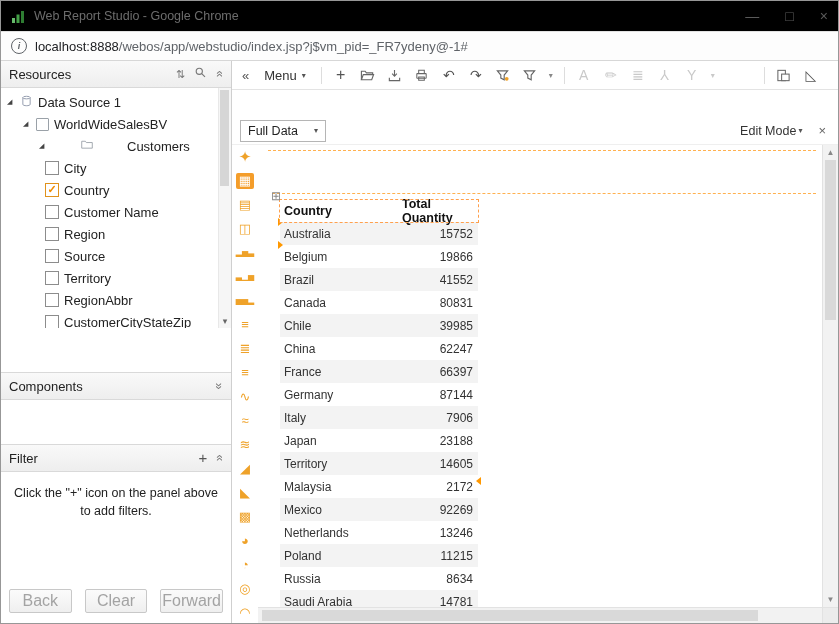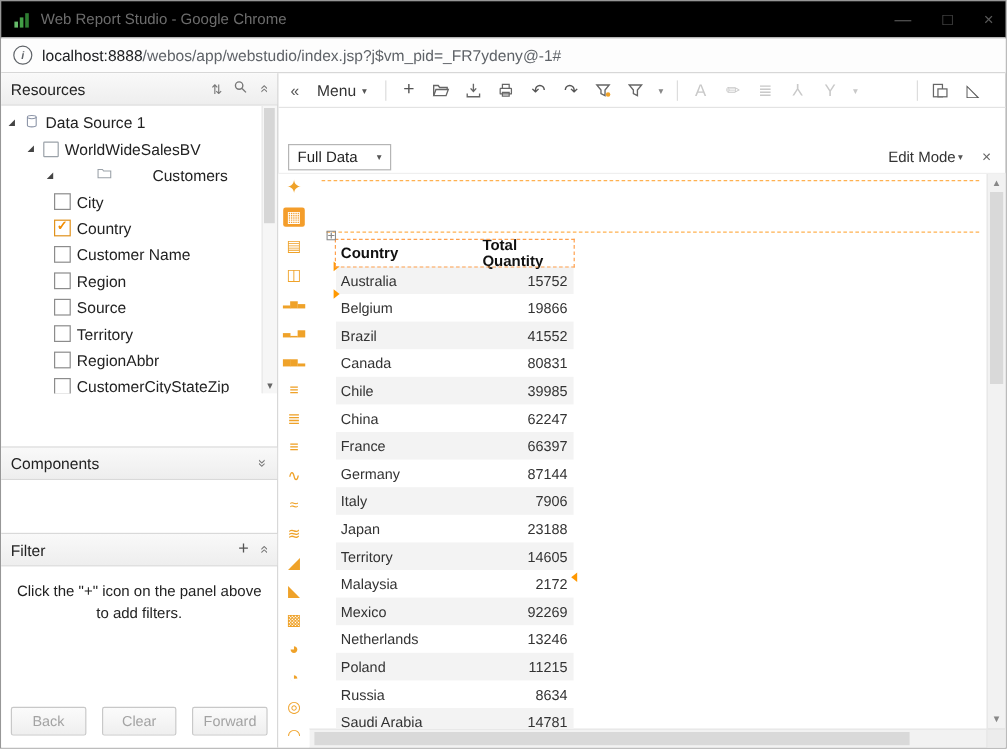--- a/index.html
+++ b/index.html
@@ -56,21 +56,21 @@
   .tree-sb{position:absolute;top:0;right:0;bottom:0;width:12px;background:#f6f6f6;
     border-left:1px solid #e8e8e8;}
   .tsb-thumb{position:absolute;top:2px;left:1px;width:9px;height:96px;background:#d6d6d6;}
   .tsb-down{position:absolute;bottom:0;left:0;width:100%;height:13px;text-align:center;
     font-size:9px;color:#666;line-height:13px;}
   
   .filter-body{flex:1;padding:12px 8px;font-size:12.5px;color:#222;text-align:center;
     line-height:1.45;}
   .nav-row{flex:0 0 auto;display:flex;gap:13px;padding:7px 8px 10px 8px;}
   .nav-btn{width:62px;height:22px;background:linear-gradient(#fbfbfb,#efefef);
-    border:1px solid #c8c8c8;border-radius:2px;font-size:12px;color:#a3a3a3;
+    border:1px solid #c8c8c8;border-radius:2px;font-size:16px;color:#a3a3a3;
     display:flex;align-items:center;justify-content:center;}
   
   .right-panel{flex:1;display:flex;flex-direction:column;min-width:0;min-height:0;}
   .toolbar{height:28px;flex:0 0 auto;border-bottom:1px solid #e3e3e3;
     display:flex;align-items:center;padding:0 6px;gap:3px;}
   .tb{width:24px;height:22px;display:flex;align-items:center;justify-content:center;
     color:#555;font-size:14px;flex:0 0 auto;}
   .tb.sm{width:12px;font-size:8px;color:#888;}
   .tb.disabled{color:#c9c9c9;}
   .sep{width:1px;height:17px;background:#ddd;margin:0 4px;flex:0 0 auto;}

